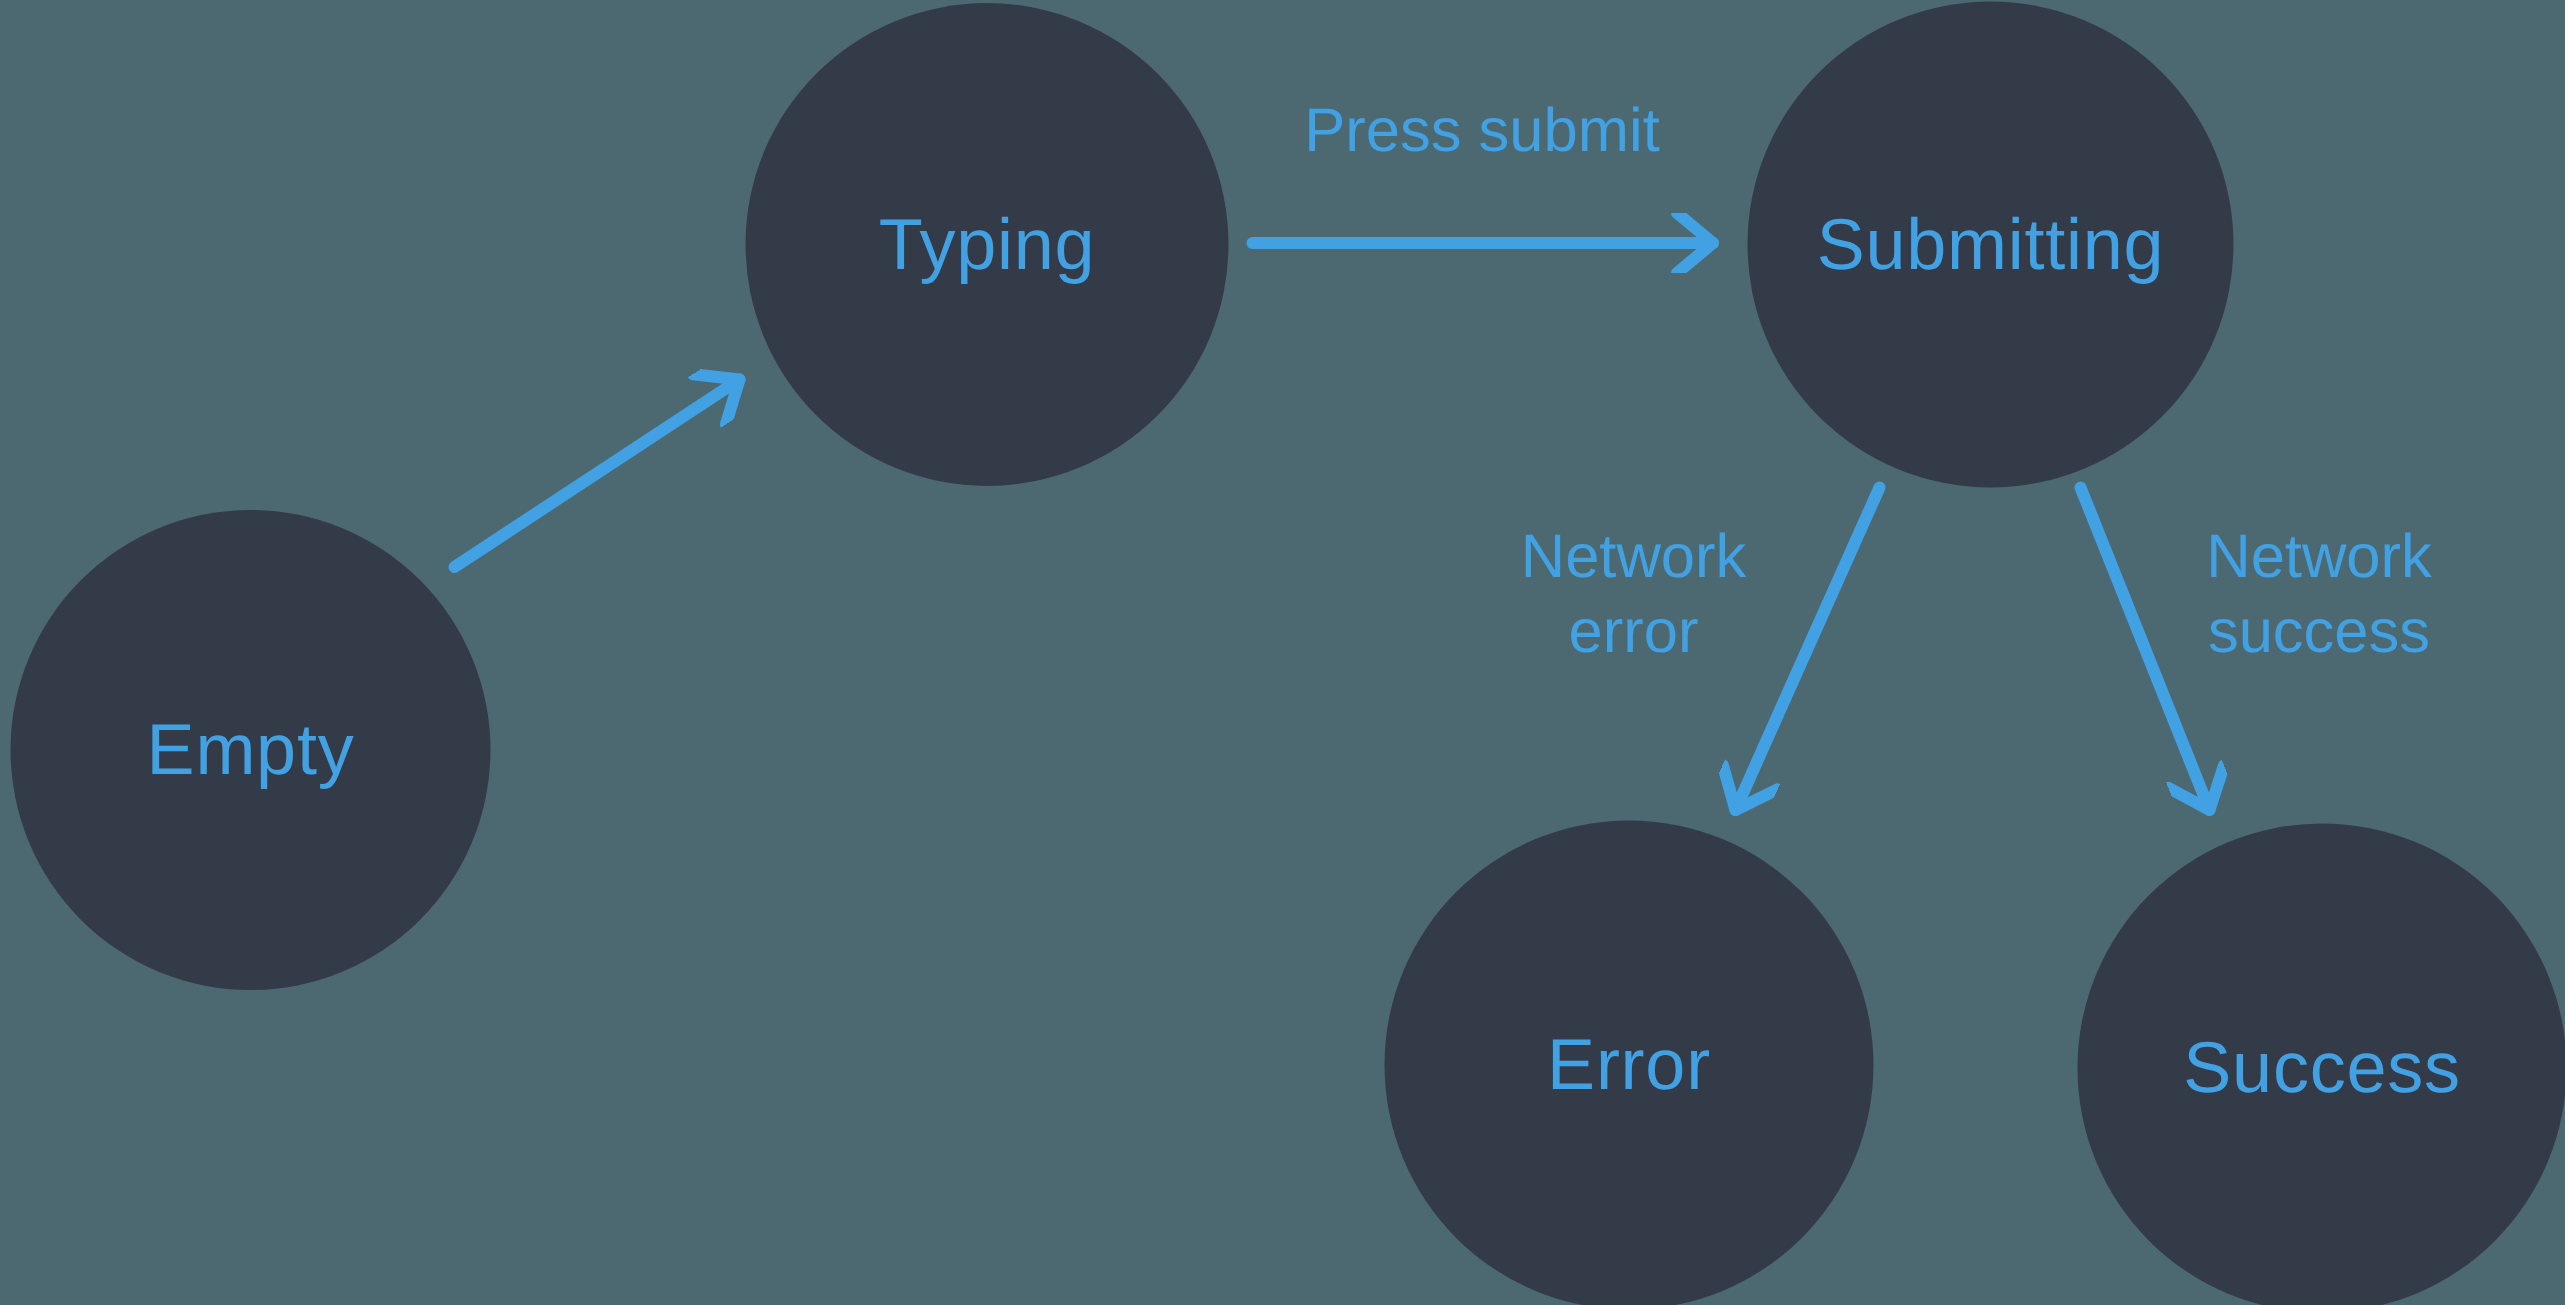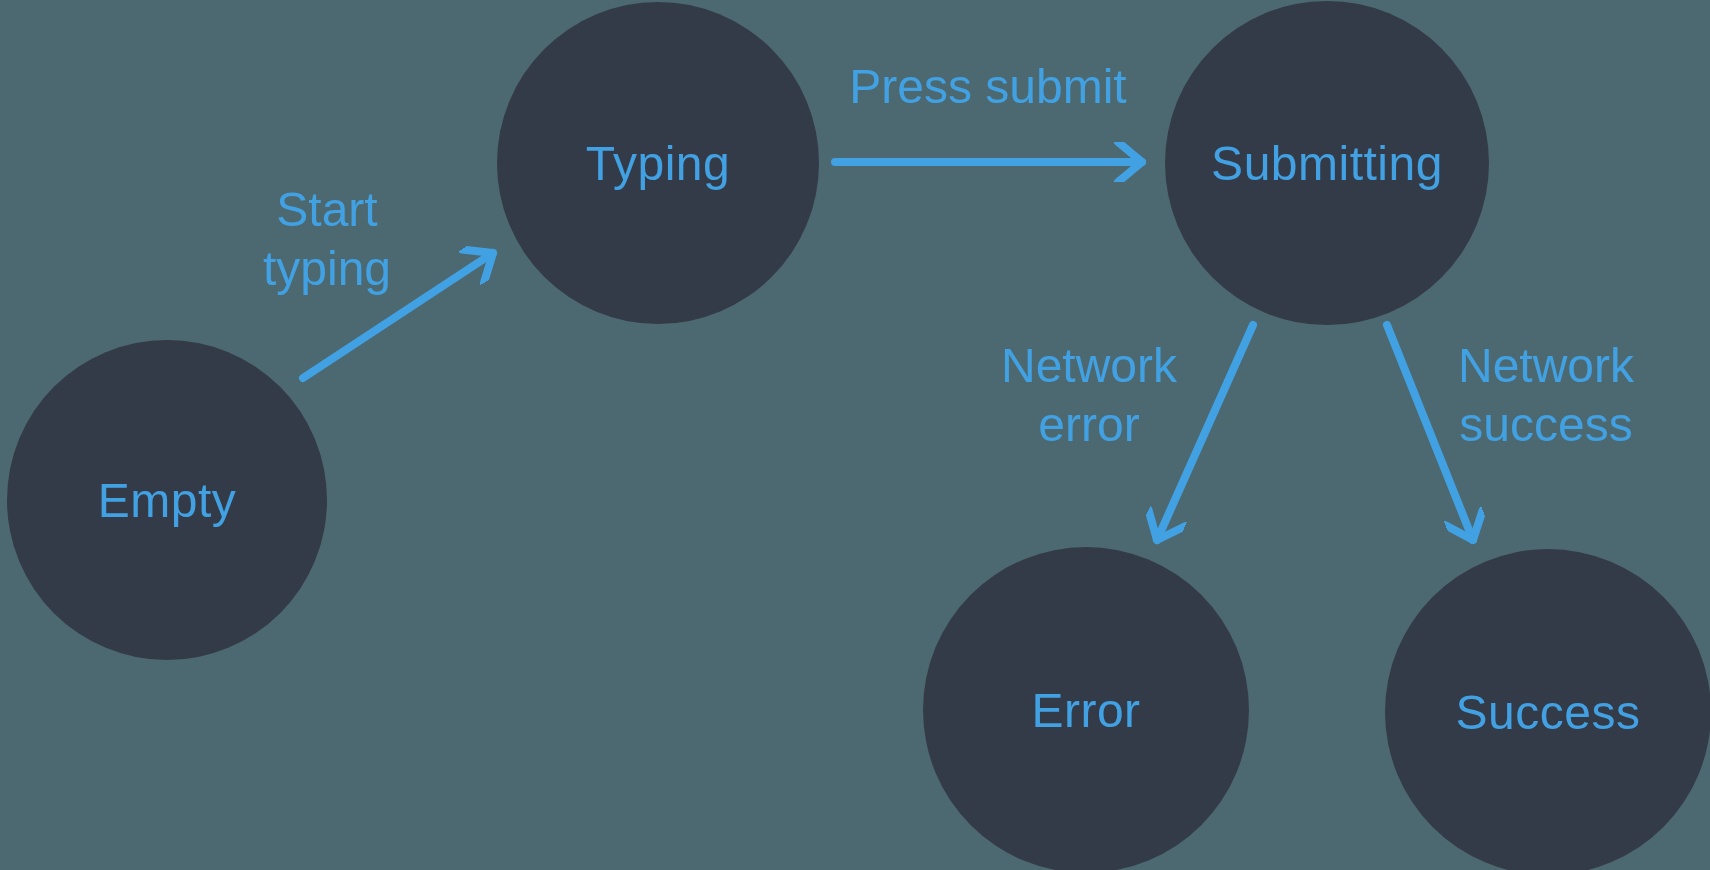--- a/index.html
+++ b/index.html
@@ -41,21 +41,21 @@
   .node-empty      { left: 7px;    top: 340px; width: 320px; height: 320px; text-align: right; }
   .node-typing     { left: 497px;  top: 2px;   width: 322px; height: 322px; }
   .node-submitting { left: 1165px; top: 1px;   width: 324px; height: 324px; text-align: center; }
   .node-error      { left: 923px;  top: 547px; width: 326px; height: 326px; }
   .node-success    { left: 1385px; top: 549px; width: 326px; height: 326px; }
 
   .edge-label {
     position: absolute;
     transform: translate(-50%, -50%);
     color: #41A1E3;
-    font-size: 48px;
+    font-size: 41px;
     font-weight: 500;
     line-height: 1.22;
     text-align: center;
     white-space: nowrap;
   }
   .label-start-typing    { left: 327px;  top: 240px; }
   .label-press-submit    { left: 988px;  top: 87px;  }
   .label-network-error   { left: 1089px; top: 396px; }
   .label-network-success { left: 1546px; top: 396px; }
 </style>
@@ -89,24 +89,20 @@
   </div>
 
   <div class="node node-error">
     <span class="node-label">Error</span>
   </div>
 
   <div class="node node-success">
     <span class="node-label">Success</span>
   </div>
 
-  <div class="edge-label label-start-typing">
-    <div>Start</div>
-    <div>typing</div>
-  </div>
 
   <div class="edge-label label-press-submit">
     <div>Press submit</div>
   </div>
 
   <div class="edge-label label-network-error">
     <div>Network</div>
     <div>error</div>
   </div>
 

